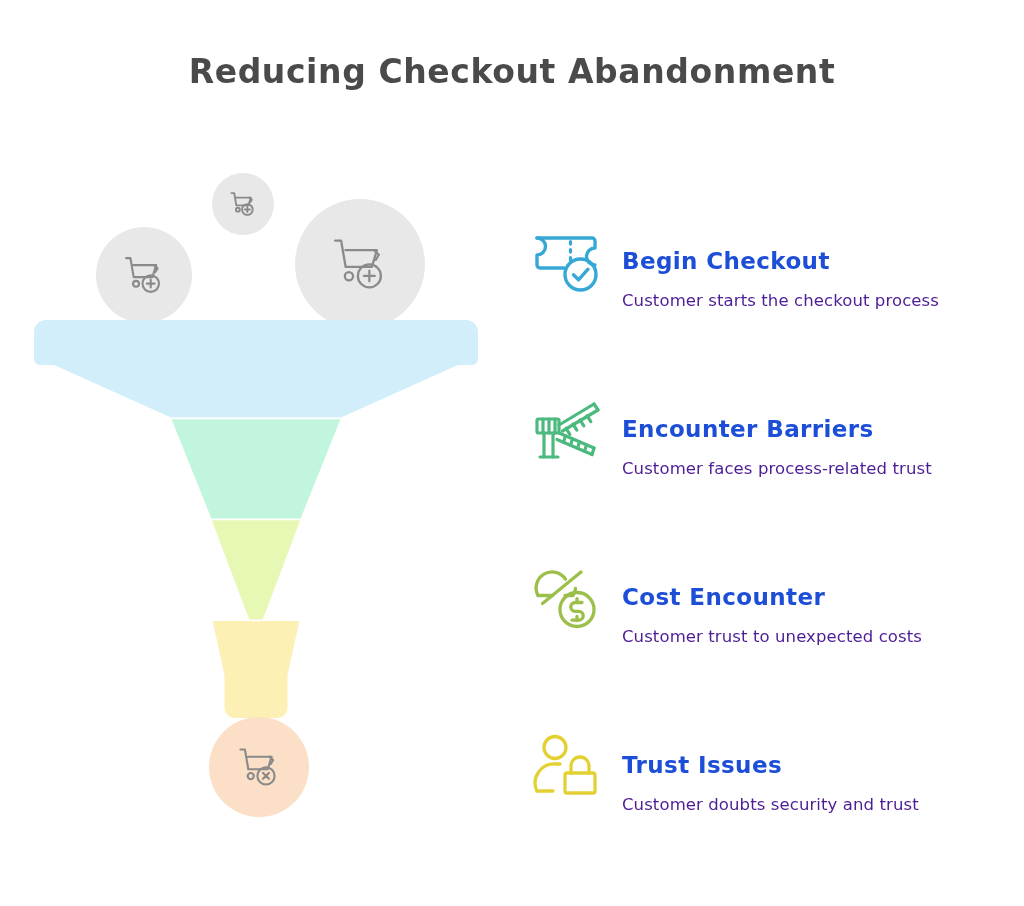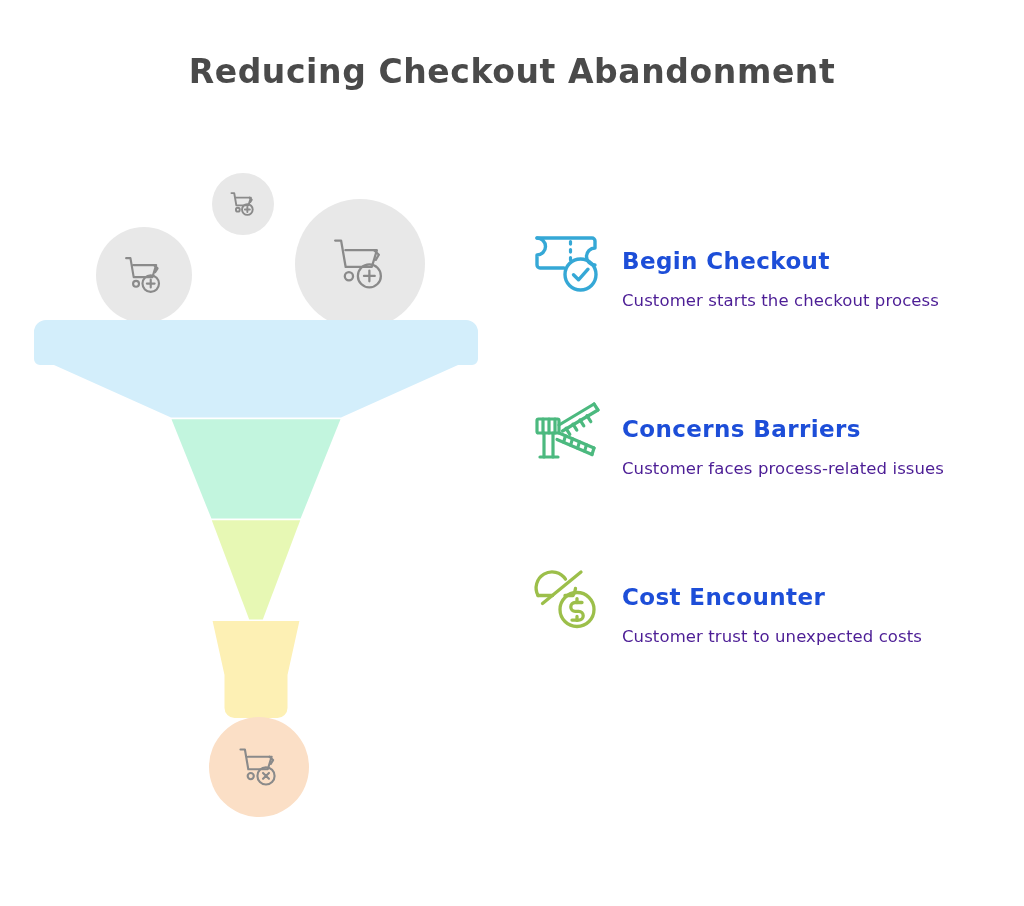--- a/index.html
+++ b/index.html
@@ -222,22 +222,22 @@
 
         <path d="M27 31 L62 10 M30.5 37 L66 16"></path>
         <path d="M62 10 L66 16"></path>
         <path d="M34 34.3 l3.8 6 M41 30.1 l3.8 6 M48 25.9 l3.8 6 M55 21.7 l3.8 6"></path>
 
         <path d="M27 39 L62 54 M25 45.5 L60 60.5"></path>
         <path d="M62 54 L60 60.5"></path>
         <path d="M33.5 41.8 l-1.9 6.3 M40.5 44.8 l-1.9 6.3 M47.5 47.8 l-1.9 6.3 M54.5 50.8 l-1.9 6.3"></path>
       </svg>
       <div class="step-text">
-        <div class="step-heading">Concerns Barriers</div>
-        <div class="step-desc">Customer faces process-related issues</div>
+        <div class="step-heading">Encounter Barriers</div>
+        <div class="step-desc">Customer faces process-related trust</div>
       </div>
     </div>
 
     <div class="step-row">
       <svg class="step-icon" viewBox="0 0 72 72" fill="none" stroke="#9cbf4a" stroke-width="3.3" stroke-linecap="round" stroke-linejoin="round">
 
         <path d="M6 33.5
                  a16 16 0 0 1 27.5 -16.3"></path>
         <path d="M6 33.5 h14.5"></path>
         <path d="M43.5 26.5
@@ -248,15 +248,32 @@
         <circle cx="45" cy="47.5" r="17"></circle>
         <path d="M50 40.5 h-6.8 a4.4 4.4 0 0 0 0 8.8 h3.6 a4.4 4.4 0 0 1 0 8.8 H40"></path>
         <path d="M45 36.6 v3.9 M45 54.5 v3.9"></path>
       </svg>
       <div class="step-text">
         <div class="step-heading">Cost Encounter</div>
         <div class="step-desc">Customer trust to unexpected costs</div>
       </div>
     </div>
 
+    <div class="step-row">
+      <svg class="step-icon" viewBox="0 0 72 72" fill="none" stroke="#e3d134" stroke-width="3.3" stroke-linecap="round" stroke-linejoin="round">
+
+        <circle cx="23" cy="17.5" r="11"></circle>
+
+        <path d="M5 61 a19 19 0 0 1 19 -27 h4"></path>
+        <path d="M5 61 h16"></path>
+
+        <rect x="33" y="43" width="30" height="20" rx="2"></rect>
+
+        <path d="M39 43 v-7 a9 9 0 0 1 18 0 v7"></path>
+      </svg>
+      <div class="step-text">
+        <div class="step-heading">Trust Issues</div>
+        <div class="step-desc">Customer doubts security and trust</div>
+      </div>
+    </div>
 
   </div>
 </div>
 
 </body></html>

